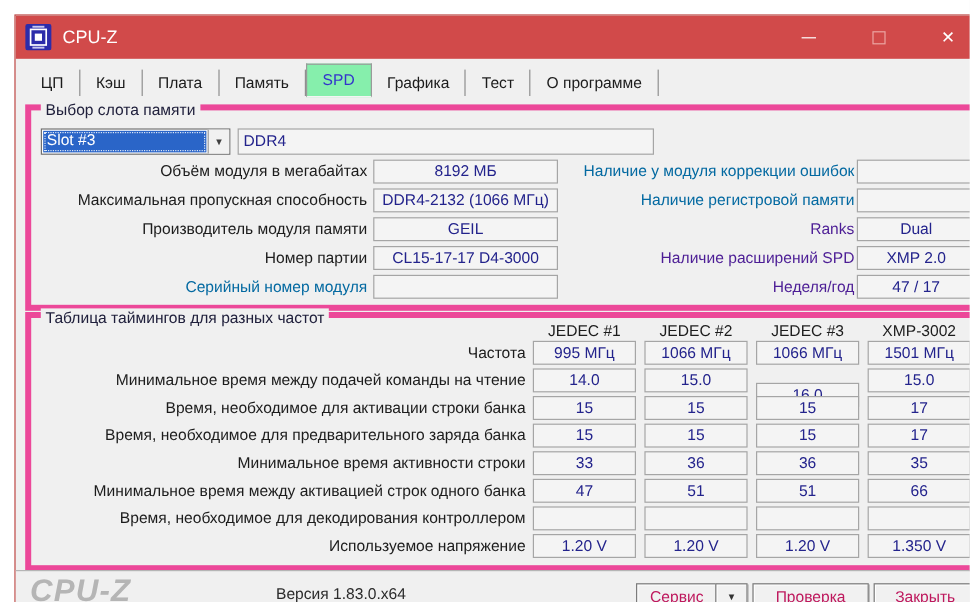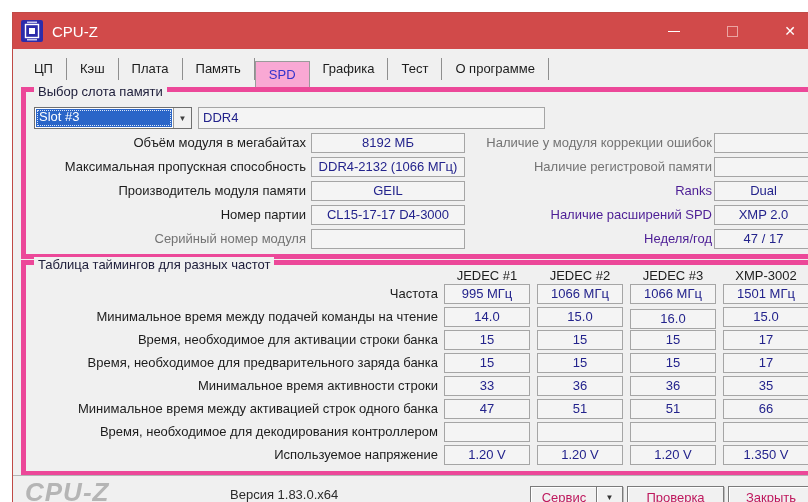--- a/index.html
+++ b/index.html
@@ -14,34 +14,34 @@
   .app-icon{margin-left:8px;width:22px;height:22px;display:inline-flex;}
   .title{color:#ffffff;font-size:15px;margin-left:9px;}
   .win-controls{position:absolute;right:0;top:0;height:36px;display:flex;}
   .win-btn{width:58px;height:36px;display:flex;align-items:center;justify-content:center;cursor:default;}
   .min-bar{display:block;width:12px;height:1px;background:#ffffff;}
   .max-box{display:block;width:9px;height:9px;border:1px solid #eba5a2;}
   .close-glyph{color:#ffffff;font-size:14px;line-height:14px;}
   
   .tabbar{position:absolute;left:8px;top:40px;height:27px;display:flex;align-items:flex-end;}
   .tab{height:22px;line-height:22px;padding:0 13px;font-size:13px;color:#1c1c1c;border-right:1px solid #8f8f8f;white-space:nowrap;}
-  .tab.active{height:26px;line-height:26px;background:#f9a8d4;border:1px solid #9a9a9a;border-bottom:1px solid #f4f4f4;color:#3333cc;position:relative;top:9px;}
+  .tab.active{height:26px;line-height:26px;background:#86efac;border:1px solid #9a9a9a;border-bottom:1px solid #f4f4f4;color:#3333cc;position:relative;top:1px;}
   
   .groupbox{position:absolute;border:5px solid #ec4899;}
   .legend{position:absolute;top:-8px;left:8px;background:#f0f0f0;padding:0 4px;font-size:13px;color:#20203c;white-space:nowrap;}
   .slot-group{left:8px;top:74px;width:789px;height:162px;}
   .timings-group{left:8px;top:247px;width:789px;height:206px;}
   
   .field{position:absolute;background:#f4f4f4;border:1px solid #a5a5a5;color:#23238c;font-size:13px;text-align:center;height:18px;line-height:18px;overflow:hidden;white-space:nowrap;}
   .ddr4field{left:172px;top:15px;width:341px;height:20px;line-height:20px;text-align:left;padding-left:4px;}
   .flabel{position:absolute;left:0;width:280px;text-align:right;font-size:13px;color:#1c1c1c;line-height:20px;white-space:nowrap;}
   .rlabel{position:absolute;left:430px;width:256px;text-align:right;font-size:13px;color:#4c1d95;line-height:20px;white-space:nowrap;}
   .lf{left:285px;width:152px;}
   .rf{left:688px;width:97px;}
-  .disabled{color:#737373;}
+  .disabled{color:#0369a1;}
   
   .combo{position:absolute;left:8px;top:15px;width:156px;height:20px;background:#ffffff;border:1px solid #707070;display:flex;}
   .combo-sel{flex:1;margin:1px;background:#2a65c8;color:#ffffff;font-size:13px;line-height:16px;padding-left:3px;outline:1px dotted #dce6f5;outline-offset:-2px;white-space:nowrap;overflow:hidden;}
   .combo-arrow{width:17px;border-left:1px solid #9a9a9a;background:#f1f1f1;color:#404040;font-size:8px;display:flex;align-items:center;justify-content:center;}
   
   .thead{position:absolute;width:86px;text-align:center;font-size:13px;color:#1c1c1c;white-space:nowrap;}
   .tlabel{position:absolute;left:0;width:412px;text-align:right;font-size:13px;color:#1c1c1c;line-height:20px;white-space:nowrap;}
   .tcell{width:84px;}
   .c0{left:418px;} .c1{left:511px;} .c2{left:604px;} .c3{left:697px;}
   
@@ -144,21 +144,21 @@
 
     <span class="tlabel" style="top:19px;">Частота</span>
     <div class="field tcell c0" style="top:19px;">995 МГц</div>
     <div class="field tcell c1" style="top:19px;">1066 МГц</div>
     <div class="field tcell c2" style="top:19px;">1066 МГц</div>
     <div class="field tcell c3" style="top:19px;">1501 МГц</div>
 
     <span class="tlabel" style="top:42px;">Минимальное время между подачей команды на чтение</span>
     <div class="field tcell c0" style="top:42px;">14.0</div>
     <div class="field tcell c1" style="top:42px;">15.0</div>
-    <div class="field tcell c2" style="top:44px;text-align:center;">16.0</div>
+    <div class="field tcell c2" style="top:54px;text-align:center;">16.0</div>
     <div class="field tcell c3" style="top:42px;">15.0</div>
 
     <span class="tlabel" style="top:65px;">Время, необходимое для активации строки банка</span>
     <div class="field tcell c0" style="top:65px;">15</div>
     <div class="field tcell c1" style="top:65px;">15</div>
     <div class="field tcell c2" style="top:65px;">15</div>
     <div class="field tcell c3" style="top:65px;">17</div>
 
     <span class="tlabel" style="top:88px;">Время, необходимое для предварительного заряда банка</span>
     <div class="field tcell c0" style="top:88px;">15</div>

